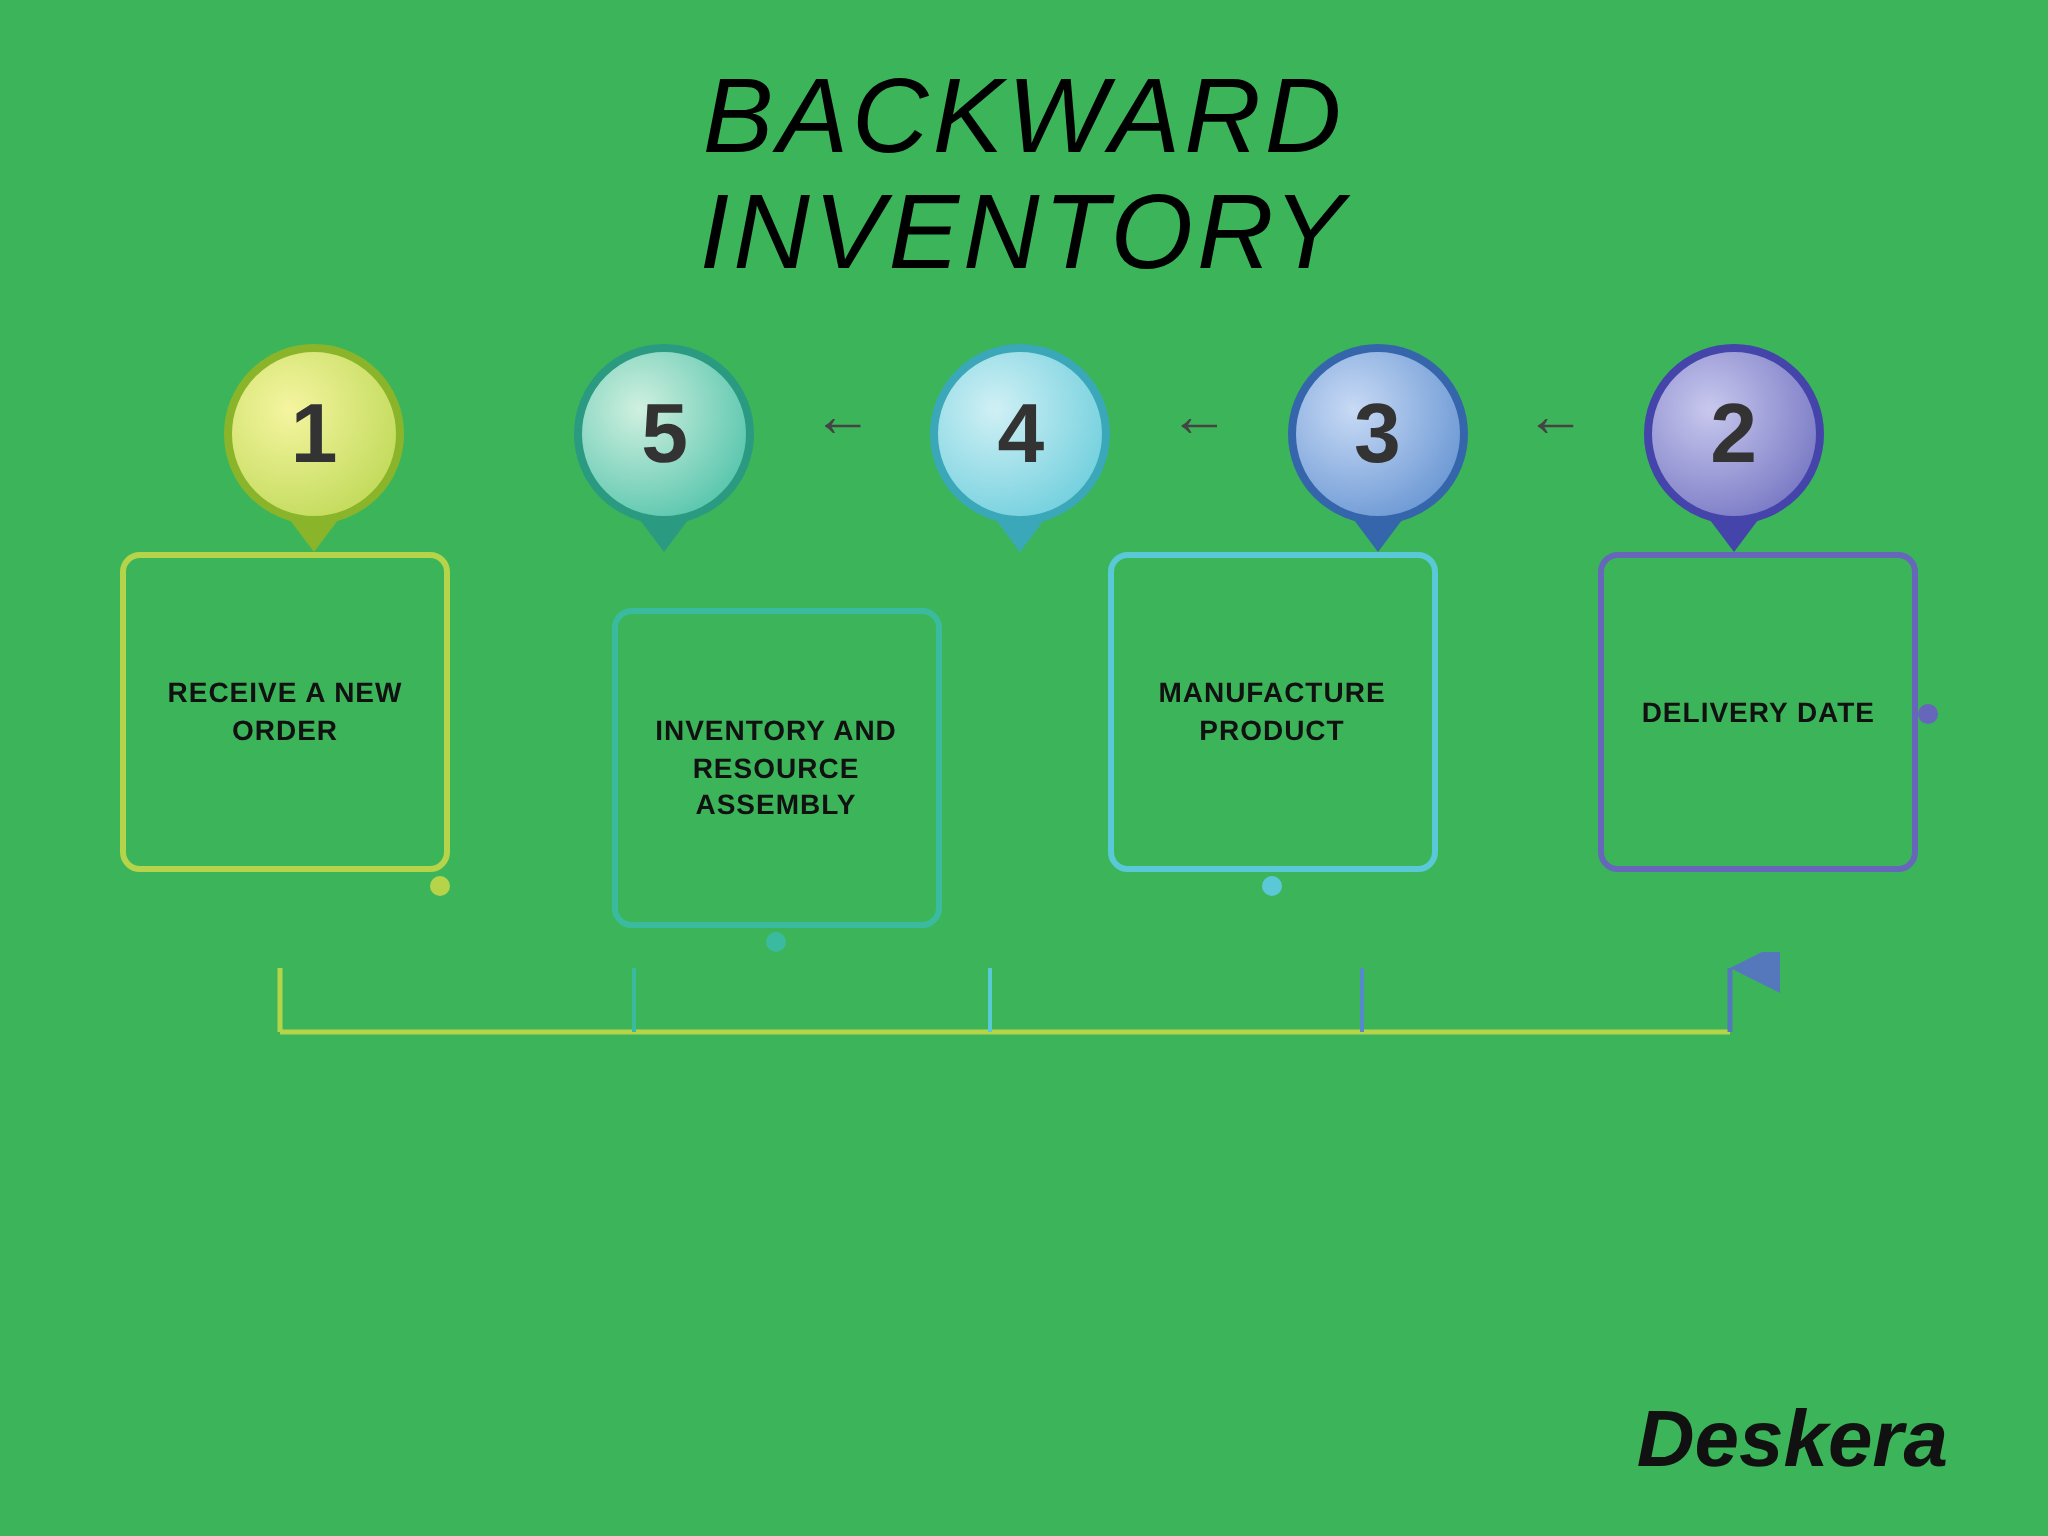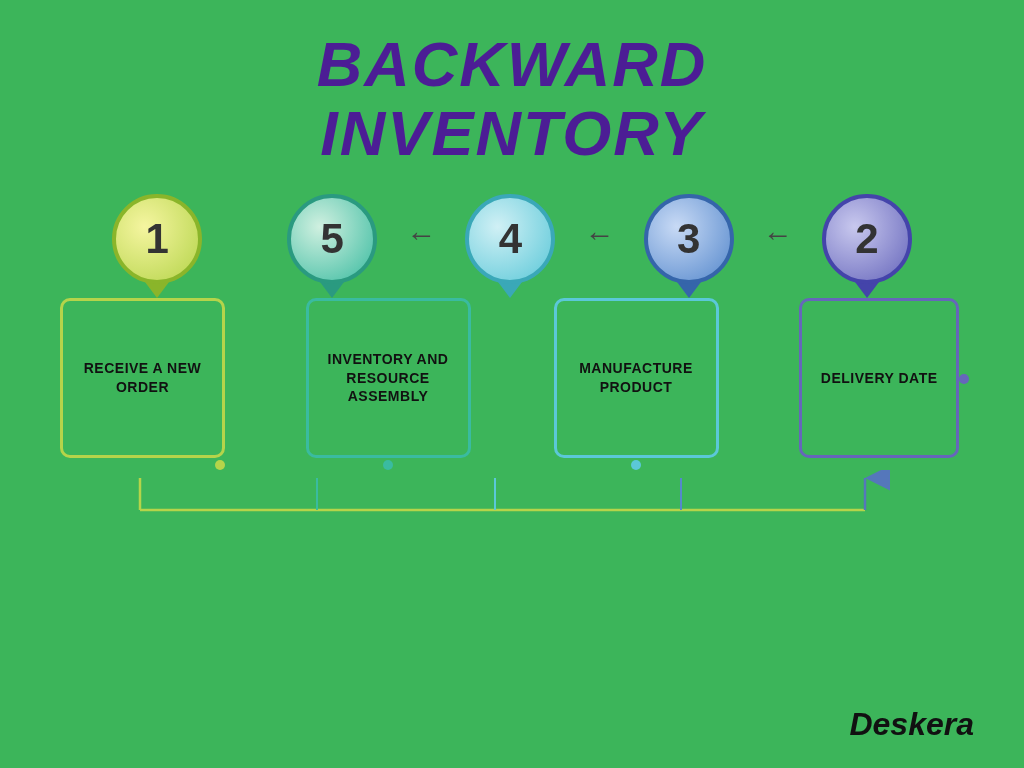--- a/index.html
+++ b/index.html
@@ -13,23 +13,23 @@
       position: relative;
     }
 
     .title-section {
       text-align: center;
       padding-top: 30px;
       padding-bottom: 10px;
     }
 
     .title-text {
-      font-size: 63px;
-      font-weight: 700;
-      color: #4c1d95;
+      font-size: 53px;
+      font-weight: 400;
+      color: #000000;
       line-height: 1.1;
       letter-spacing: 2px;
       font-style: italic;
     }
 
     .bubble {
       width: 90px;
       height: 90px;
       border-radius: 50%;
       display: flex;
@@ -95,31 +95,31 @@
       font-size: 14px;
       font-weight: 900;
       color: #111;
       background: transparent;
       line-height: 1.3;
       letter-spacing: 0.5px;
       position: relative;
     }
 
     .card-1 { border-color: #b5d44a; }
-    .card-5 { border-color: #3abba0; }
+    .card-5 { border-color: #3abba0; margin-top: 28px; }
     .card-4 { border-color: #5bc8d8; }
     .card-3 { border-color: #5588cc; }
     .card-2 { border-color: #6666bb; }
 
     
     .logo {
       position: absolute;
       bottom: 25px;
       right: 50px;
-      font-size: 32px;
+      font-size: 40px;
       font-weight: 900;
       color: #111;
       font-style: italic;
     }
 
     
     .full-container {
       position: relative;
       width: 1024px;
       height: 768px;

